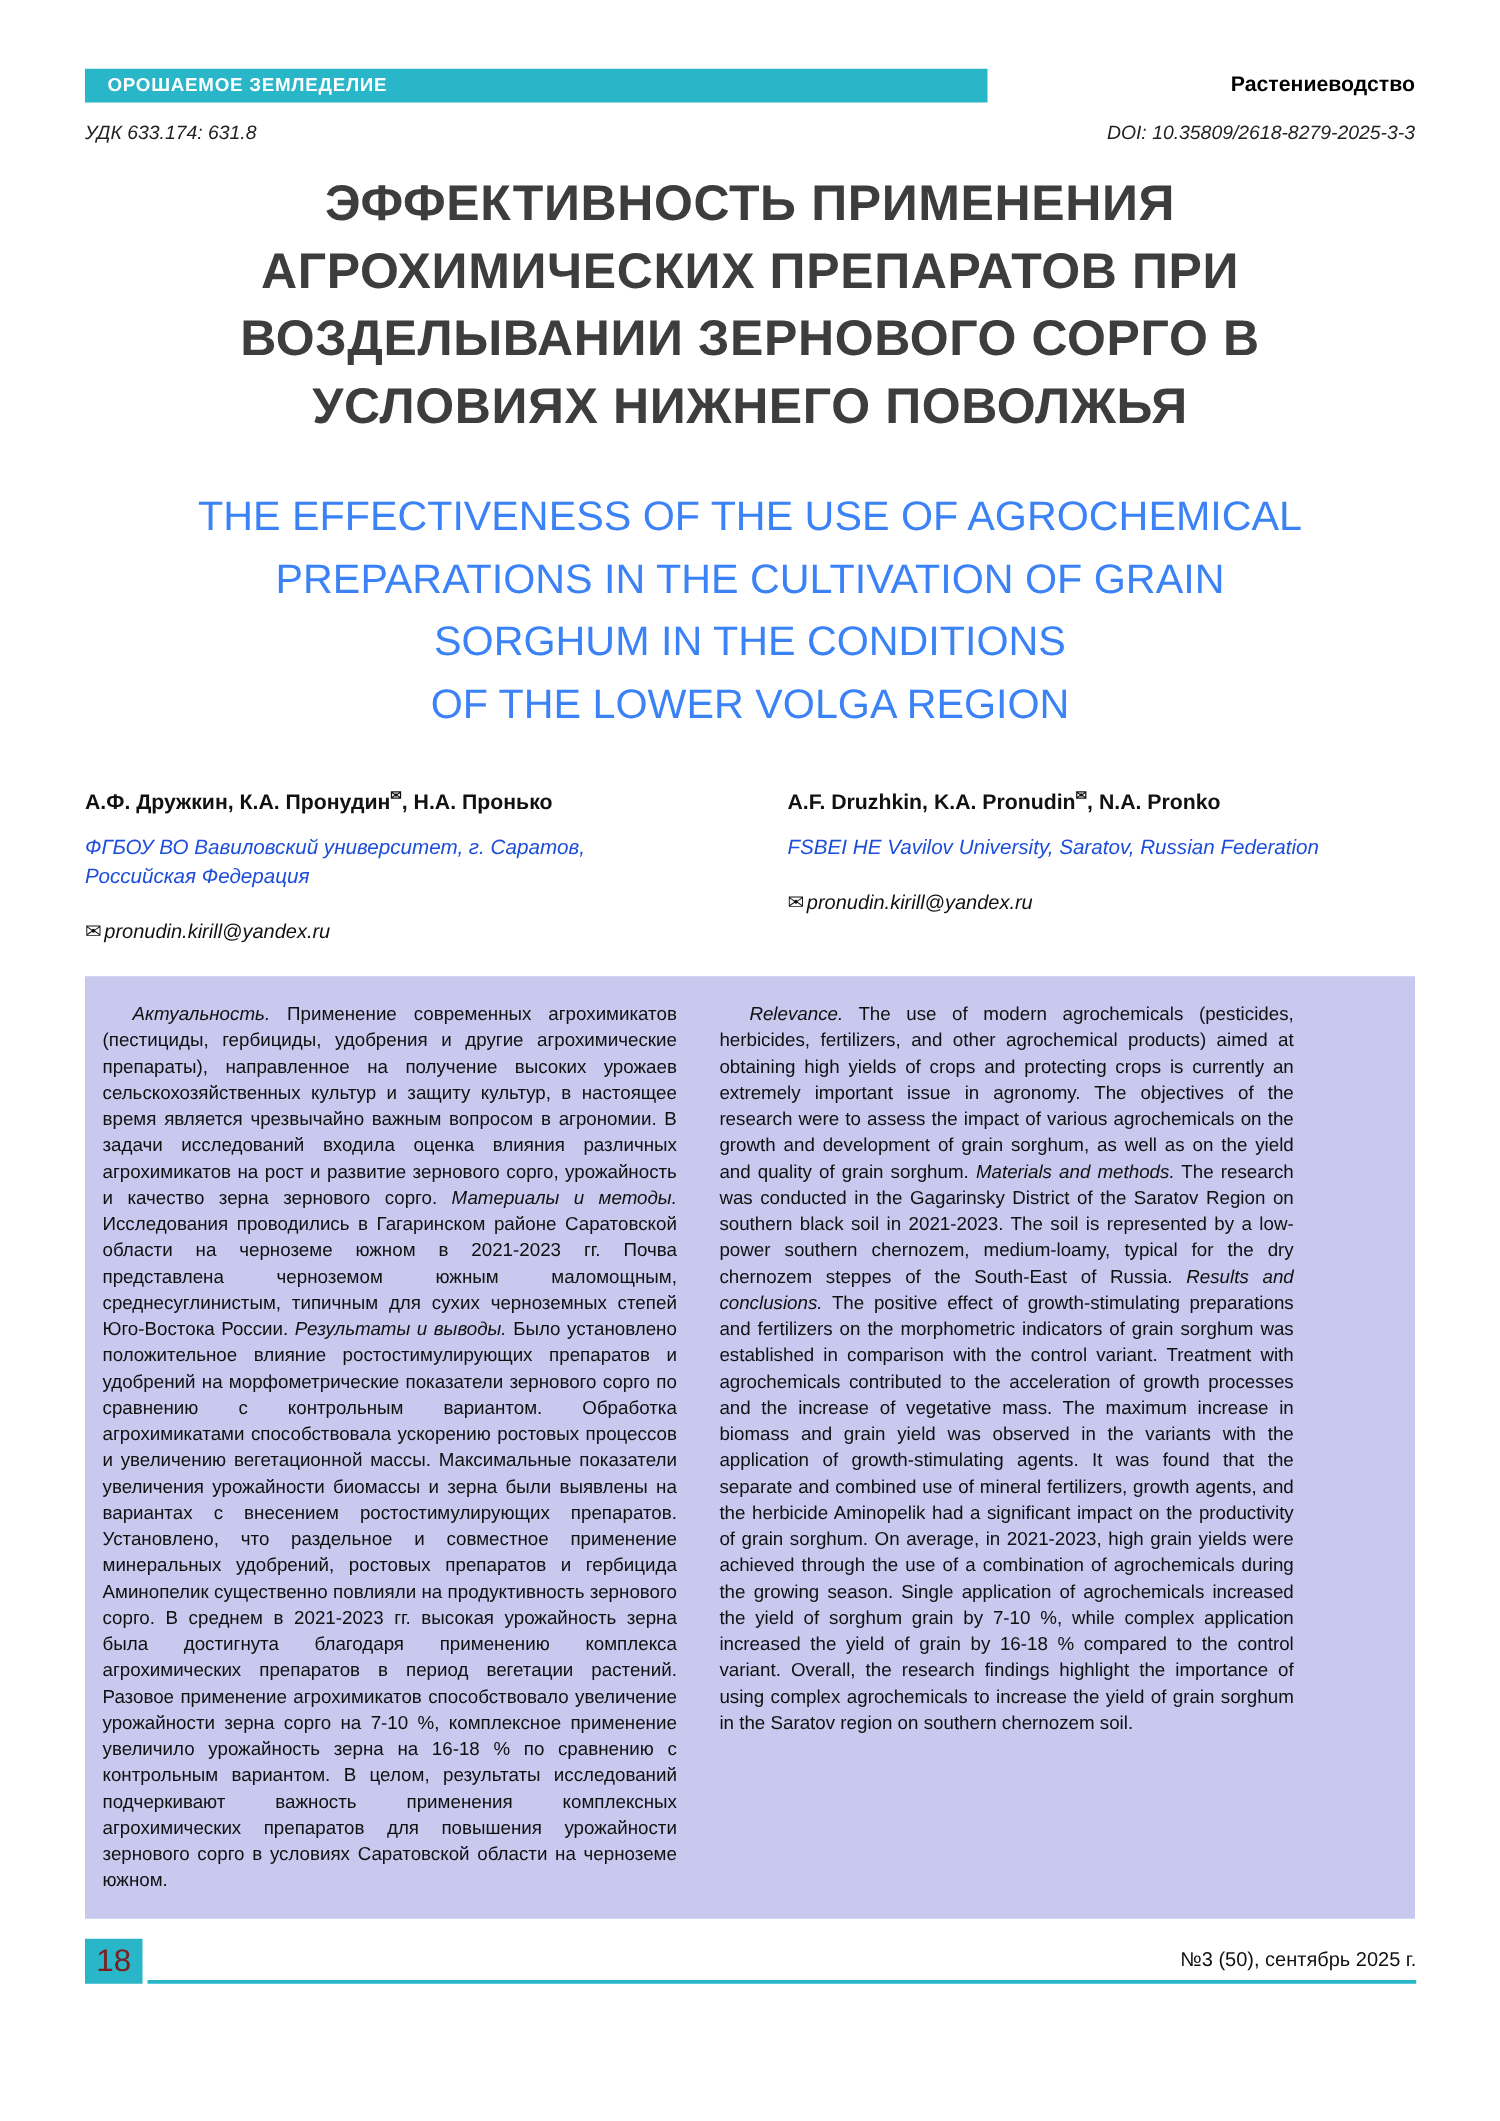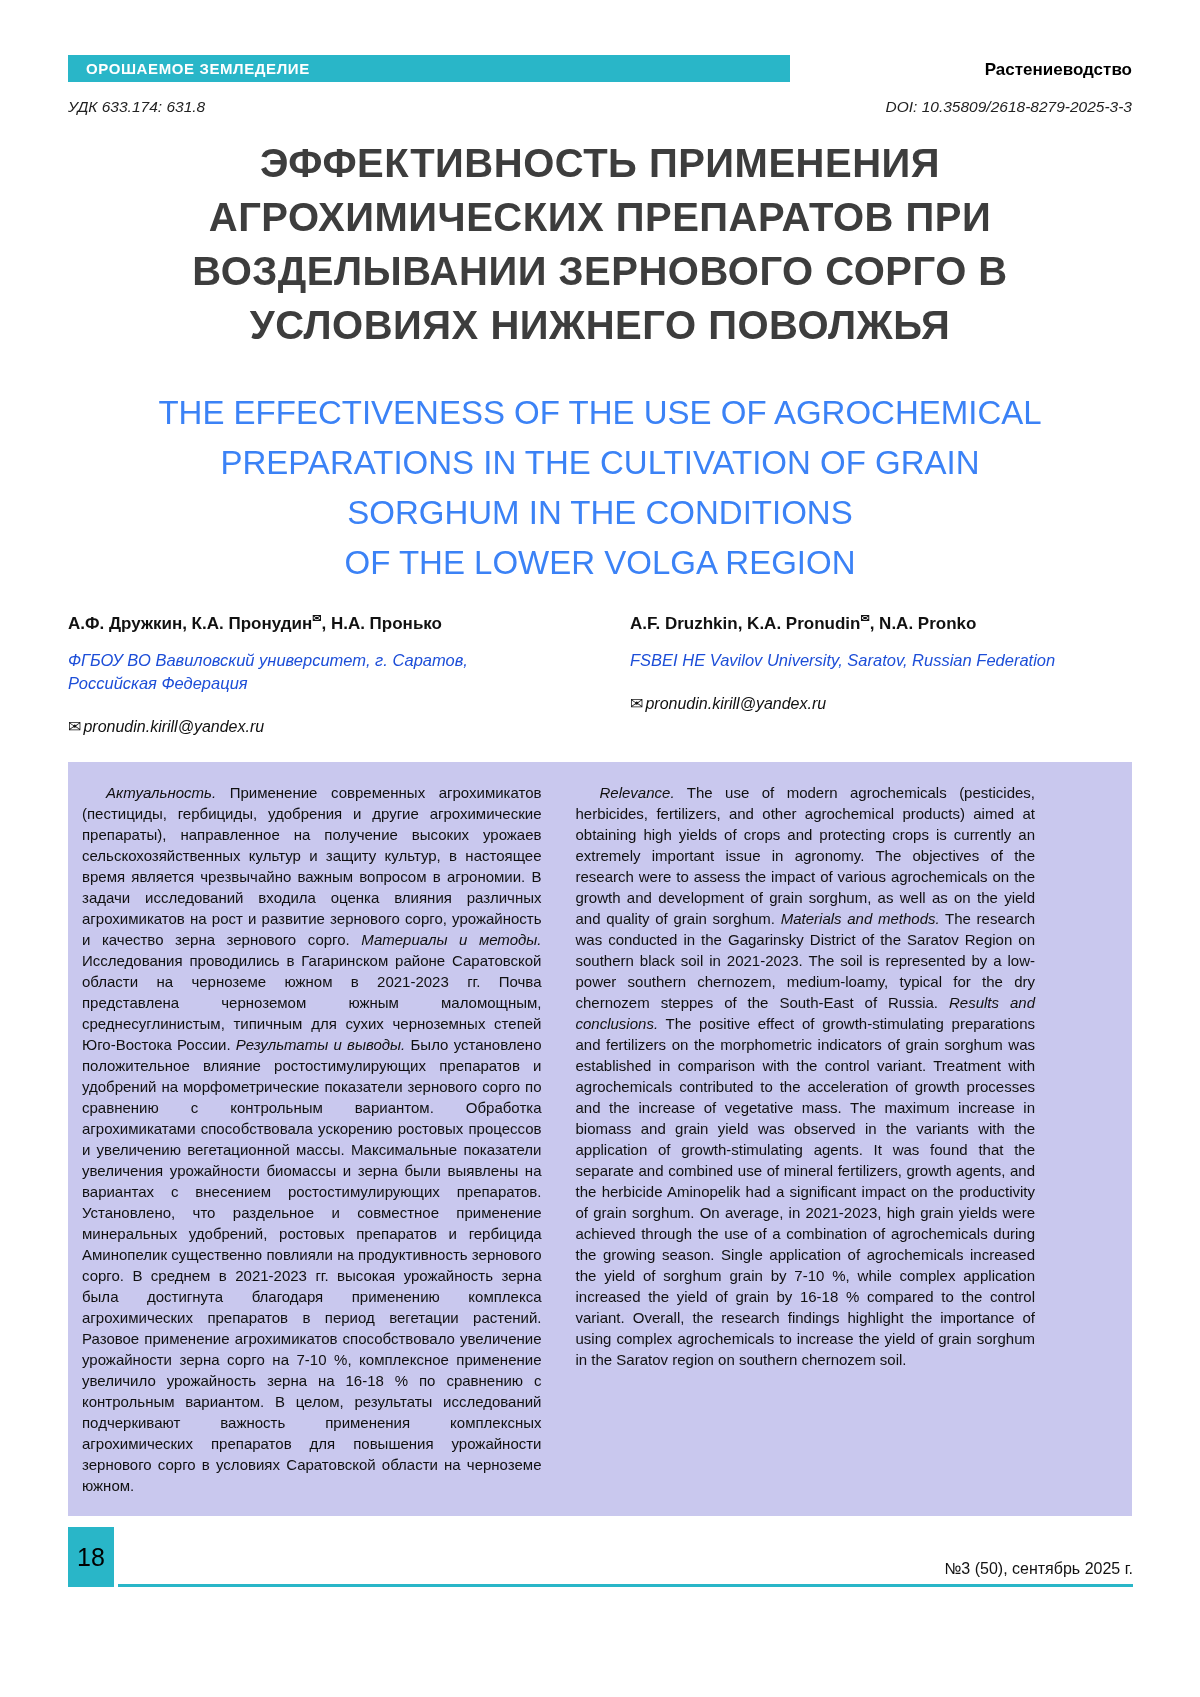--- a/index.html
+++ b/index.html
@@ -9,21 +9,21 @@
     width:1200px; height:1697px;
     margin:0 auto;
     background:#ffffff;
     font-family:"Liberation Sans", sans-serif;
     color:#1a1a1a;
     overflow:hidden;
   }
   .content { padding:55px 68px 0 68px; }
 
   
-  .topbar { display:flex; justify-content:space-between; align-items:flex-end; }
+  .topbar { display:flex; justify-content:space-between; align-items:center; }
   .section-bar {
     background:var(--accent);
     color:#ffffff;
     font-weight:bold;
     font-size:15px;
     letter-spacing:0.6px;
     width:722px; height:27px;
     display:flex; align-items:center;
     padding-left:18px;
   }
@@ -51,21 +51,21 @@
     text-align:center;
     font-size:33px; line-height:50px;
     font-weight:normal;
     color:#3b82f6;
     white-space:pre-line;
   }
 
   
   .authors {
     display:grid; grid-template-columns:1fr 1fr; column-gap:60px;
-    margin-top:26px;
+    margin-top:44px;
   }
   .names { font-weight:bold; font-size:17px; color:#111; }
   .mail-sup { font-size:11px; vertical-align:super; line-height:0; }
   .affiliation {
     font-style:italic; font-size:16.5px; line-height:23px;
     margin-top:15px; color:#1d4ed8;
     white-space:pre-line;
   }
   .email-row { margin-top:22px; font-size:16px; color:#111; }
   .email-row .mail-glyph { font-style:normal; margin-right:2px; }
@@ -83,24 +83,24 @@
     text-align:justify;
     text-indent:24px;
     color:#101010;
   }
   .seg-italic { font-style:italic; }
 
   
   .footer { position:absolute; left:68px; right:67px; bottom:110px; height:44px; }
   .pagenum-box {
     position:absolute; left:0; bottom:0;
-    width:46px; height:60px;
+    width:46px; height:36px;
     background:var(--accent);
     display:flex; align-items:center; justify-content:center;
-    font-size:25px; color:#000000;
+    font-size:25px; color:#7f1d1d;
   }
   .issue { position:absolute; right:0; bottom:9px; font-size:16px; color:#111; }
   .rule { position:absolute; left:50px; right:0; bottom:0; height:3px; background:var(--accent); }
 
   :root { --accent:#29b6c8; }
 </style>
 </head>
 <body>
 
 <div class="page">

